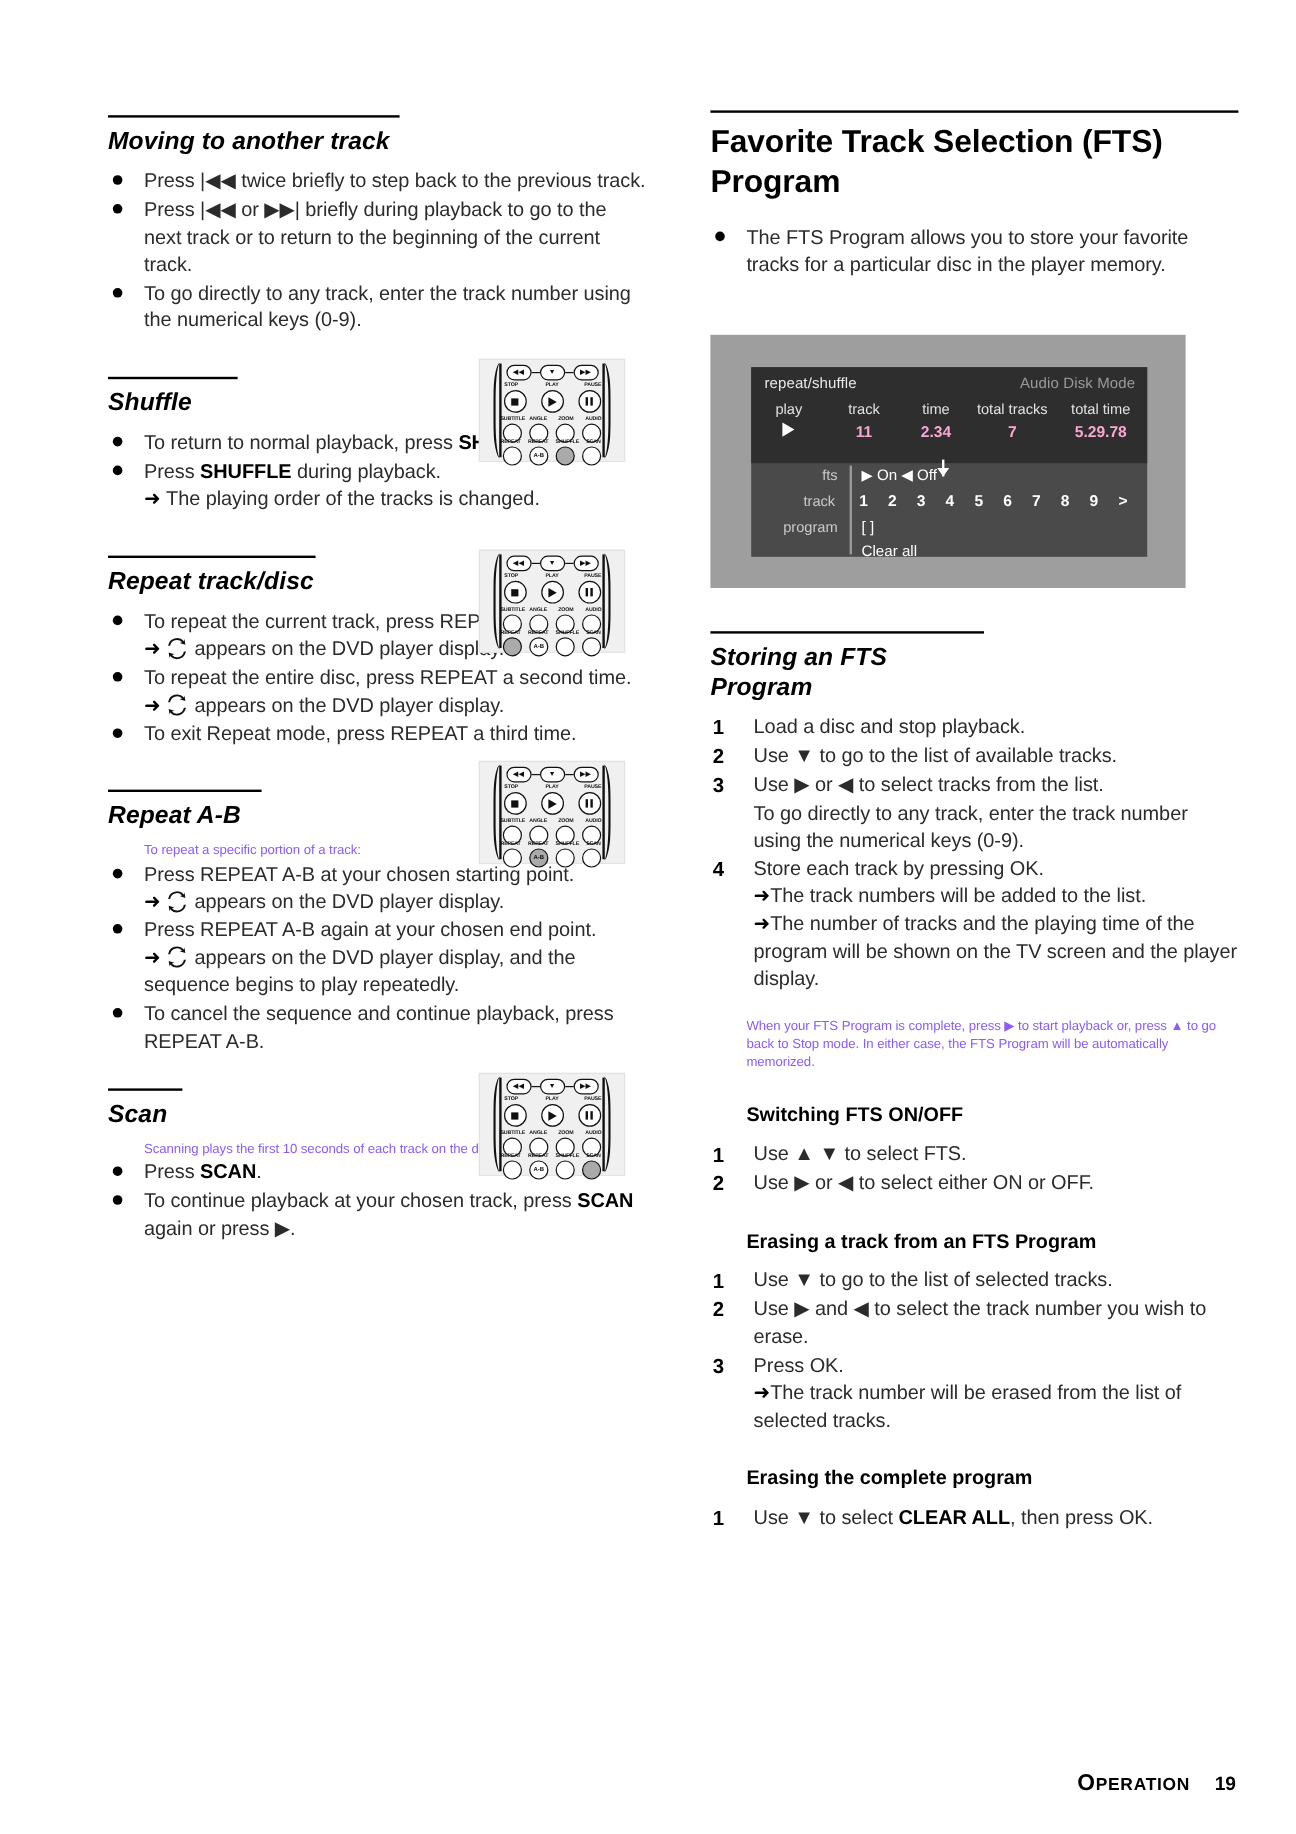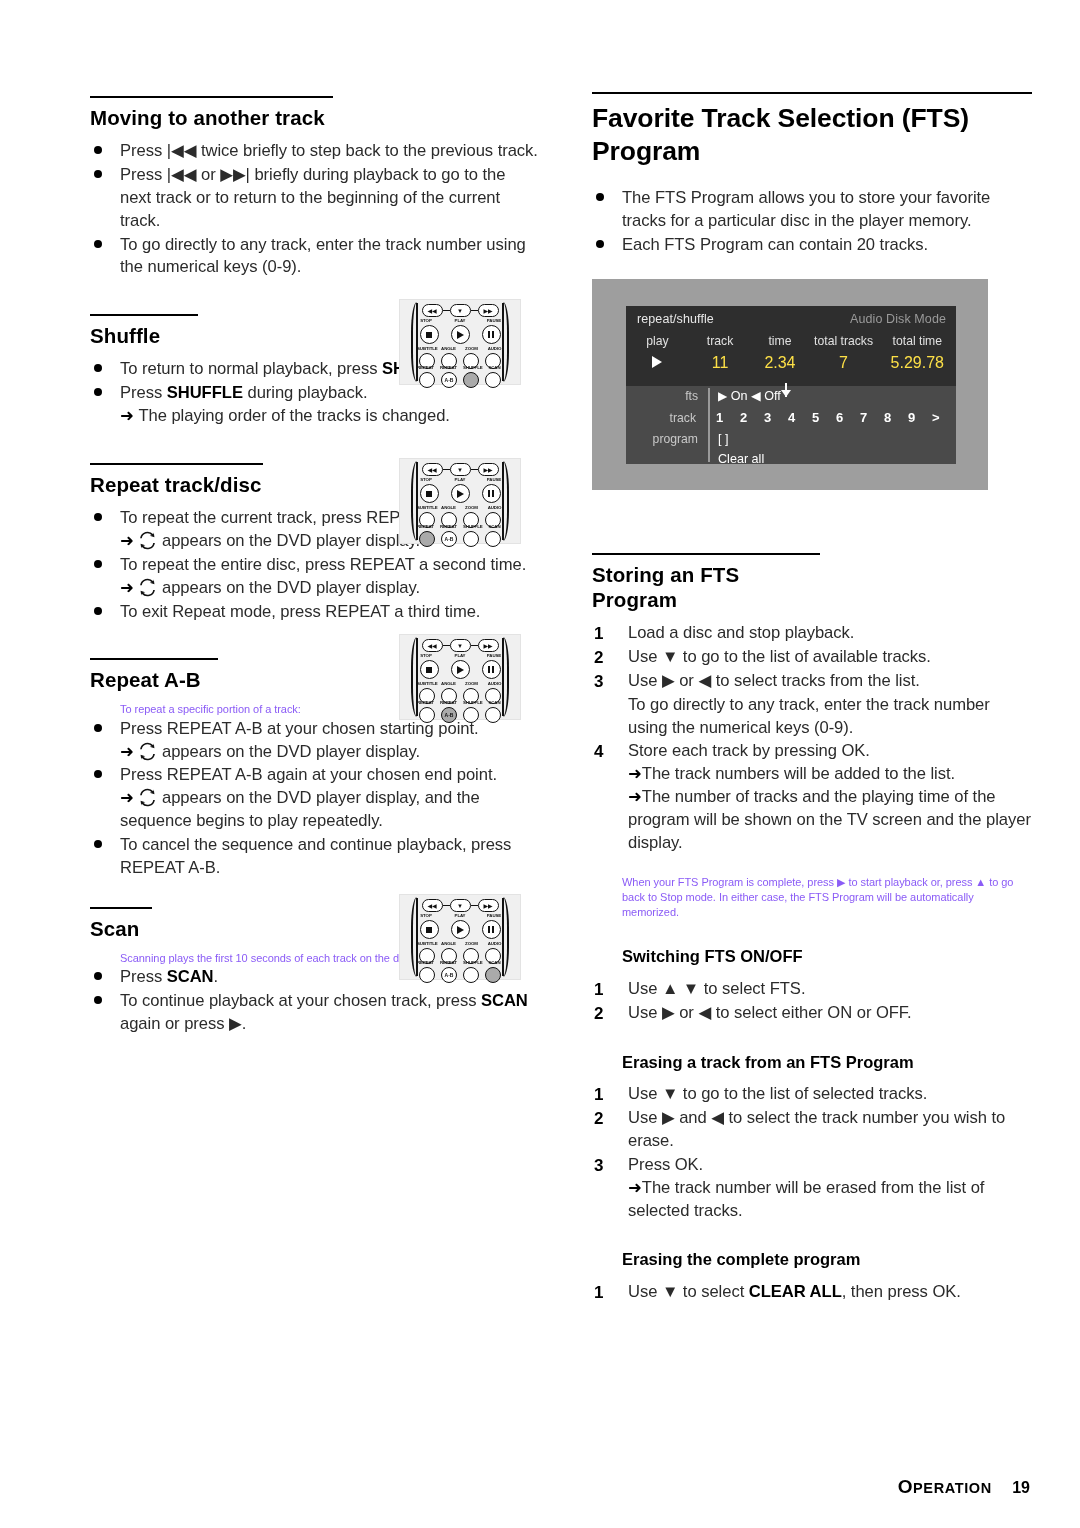--- a/index.html
+++ b/index.html
@@ -13,21 +13,21 @@
   
   .col{position:absolute;top:0;width:470px;}
   .col-left{left:90px;width:450px;}
   .col-right{left:592px;width:440px;}
 
   
   .h-sec{
     font-weight:bold;font-size:20.5px;letter-spacing:.1px;
     margin:0;padding-top:7px;line-height:1.22;color:#000;
   }
-  .h-sec.rule{border-top:2.6px solid #000;}
+  .h-sec.rule{border-top:2.6px solid #000;font-style:italic;}
   .h-big{
     font-weight:bold;font-size:26.5px;line-height:1.24;letter-spacing:-.1px;
     margin:0;padding-top:8px;color:#000;border-top:2.8px solid #000;
   }
   .h-sub{
     font-weight:bold;font-size:16.5px;margin:0;color:#000;line-height:1.3;
   }
 
   
   .rule-w1{width:243px;}
@@ -118,21 +118,21 @@
   .tv-bottom{position:relative;height:78px;}
   .tv-title{
     position:absolute;left:11px;top:6px;font-size:12.5px;color:#e8e8e8;letter-spacing:.1px;
   }
   .tv-mode{
     position:absolute;right:10px;top:6px;font-size:12.5px;color:#9a9a9a;letter-spacing:.1px;
   }
   .tv-cols{position:absolute;left:0;right:0;top:26px;display:flex;}
   .tvcol{text-align:center;}
   .tvcol .hd{font-size:12.2px;color:#e0e0e0;line-height:1.5;}
-  .tvcol .vl{font-size:16px;color:#fde047;font-weight:normal;line-height:1.6;}
+  .tvcol .vl{font-size:13px;color:#f9a8d4;font-weight:bold;line-height:1.6;}
   .c1{width:68px;}
   .c2{width:68px;}
   .c3{width:62px;}
   .c4{width:76px;}
   .c5{width:84px;}
   .playtri{display:inline-block;width:0;height:0;border-left:10px solid #fff;border-top:6px solid transparent;border-bottom:6px solid transparent;}
 
   .tv-divider{position:absolute;left:82px;top:2px;width:2px;height:74px;background:#9a9a9a;}
   .tvrow{position:absolute;left:0;right:0;display:flex;align-items:center;}
   .tvlbl{width:78px;text-align:right;font-size:12.2px;color:#c9c9c9;padding-right:6px;box-sizing:border-box;}
@@ -485,21 +485,20 @@
         <span class="rkey on"></span>
       </div>
     </div>
 
   <div class="col col-right" style="top:92px;">
 
     <h1 class="h-big">Favorite Track Selection (FTS) Program</h1>
     <div class="gap-m"></div>
     <ul class="blist">
       <li><span class="dot"></span><span>The FTS Program allows you to store your favorite tracks for a particular disc in the player memory.</span></li>
-      <li><span class="dot"></span><span>Each FTS Program can contain 20 tracks.</span></li>
     </ul>
   </div>
 
   <div class="tvwrap">
     <div class="tv">
       <div class="tv-top">
         <div class="tv-title">repeat/shuffle</div>
         <div class="tv-mode">Audio Disk Mode</div>
         <div class="tv-cols">
           <div class="tvcol c1">
@@ -556,21 +555,21 @@
           <div class="tvval" style="padding-left:14px">[ ]</div>
         </div>
         <div class="tvrow" style="top:66px;">
           <div class="tvlbl"></div>
           <div class="tvval" style="padding-left:14px">Clear all</div>
         </div>
       </div>
     </div>
   </div>
 
-  <div class="col col-right" style="top:553px;">
+  <div class="col col-right" style="top:526px;">
 
     <div class="rule-w7">
       <h2 class="h-sec rule">Storing an FTS Program</h2>
     </div>
     <div class="gap-s"></div>
     <ol class="nlist">
       <li><span class="num">1</span><span>Load a disc and stop playback.</span></li>
       <li><span class="num">2</span><span>Use ▼ to go to the list of available tracks.</span></li>
       <li><span class="num">3</span><span>Use ▶ or ◀ to select tracks from the list.</span></li>
       <li><span>To go directly to any track, enter the track number using the numerical keys (0-9).</span></li>

